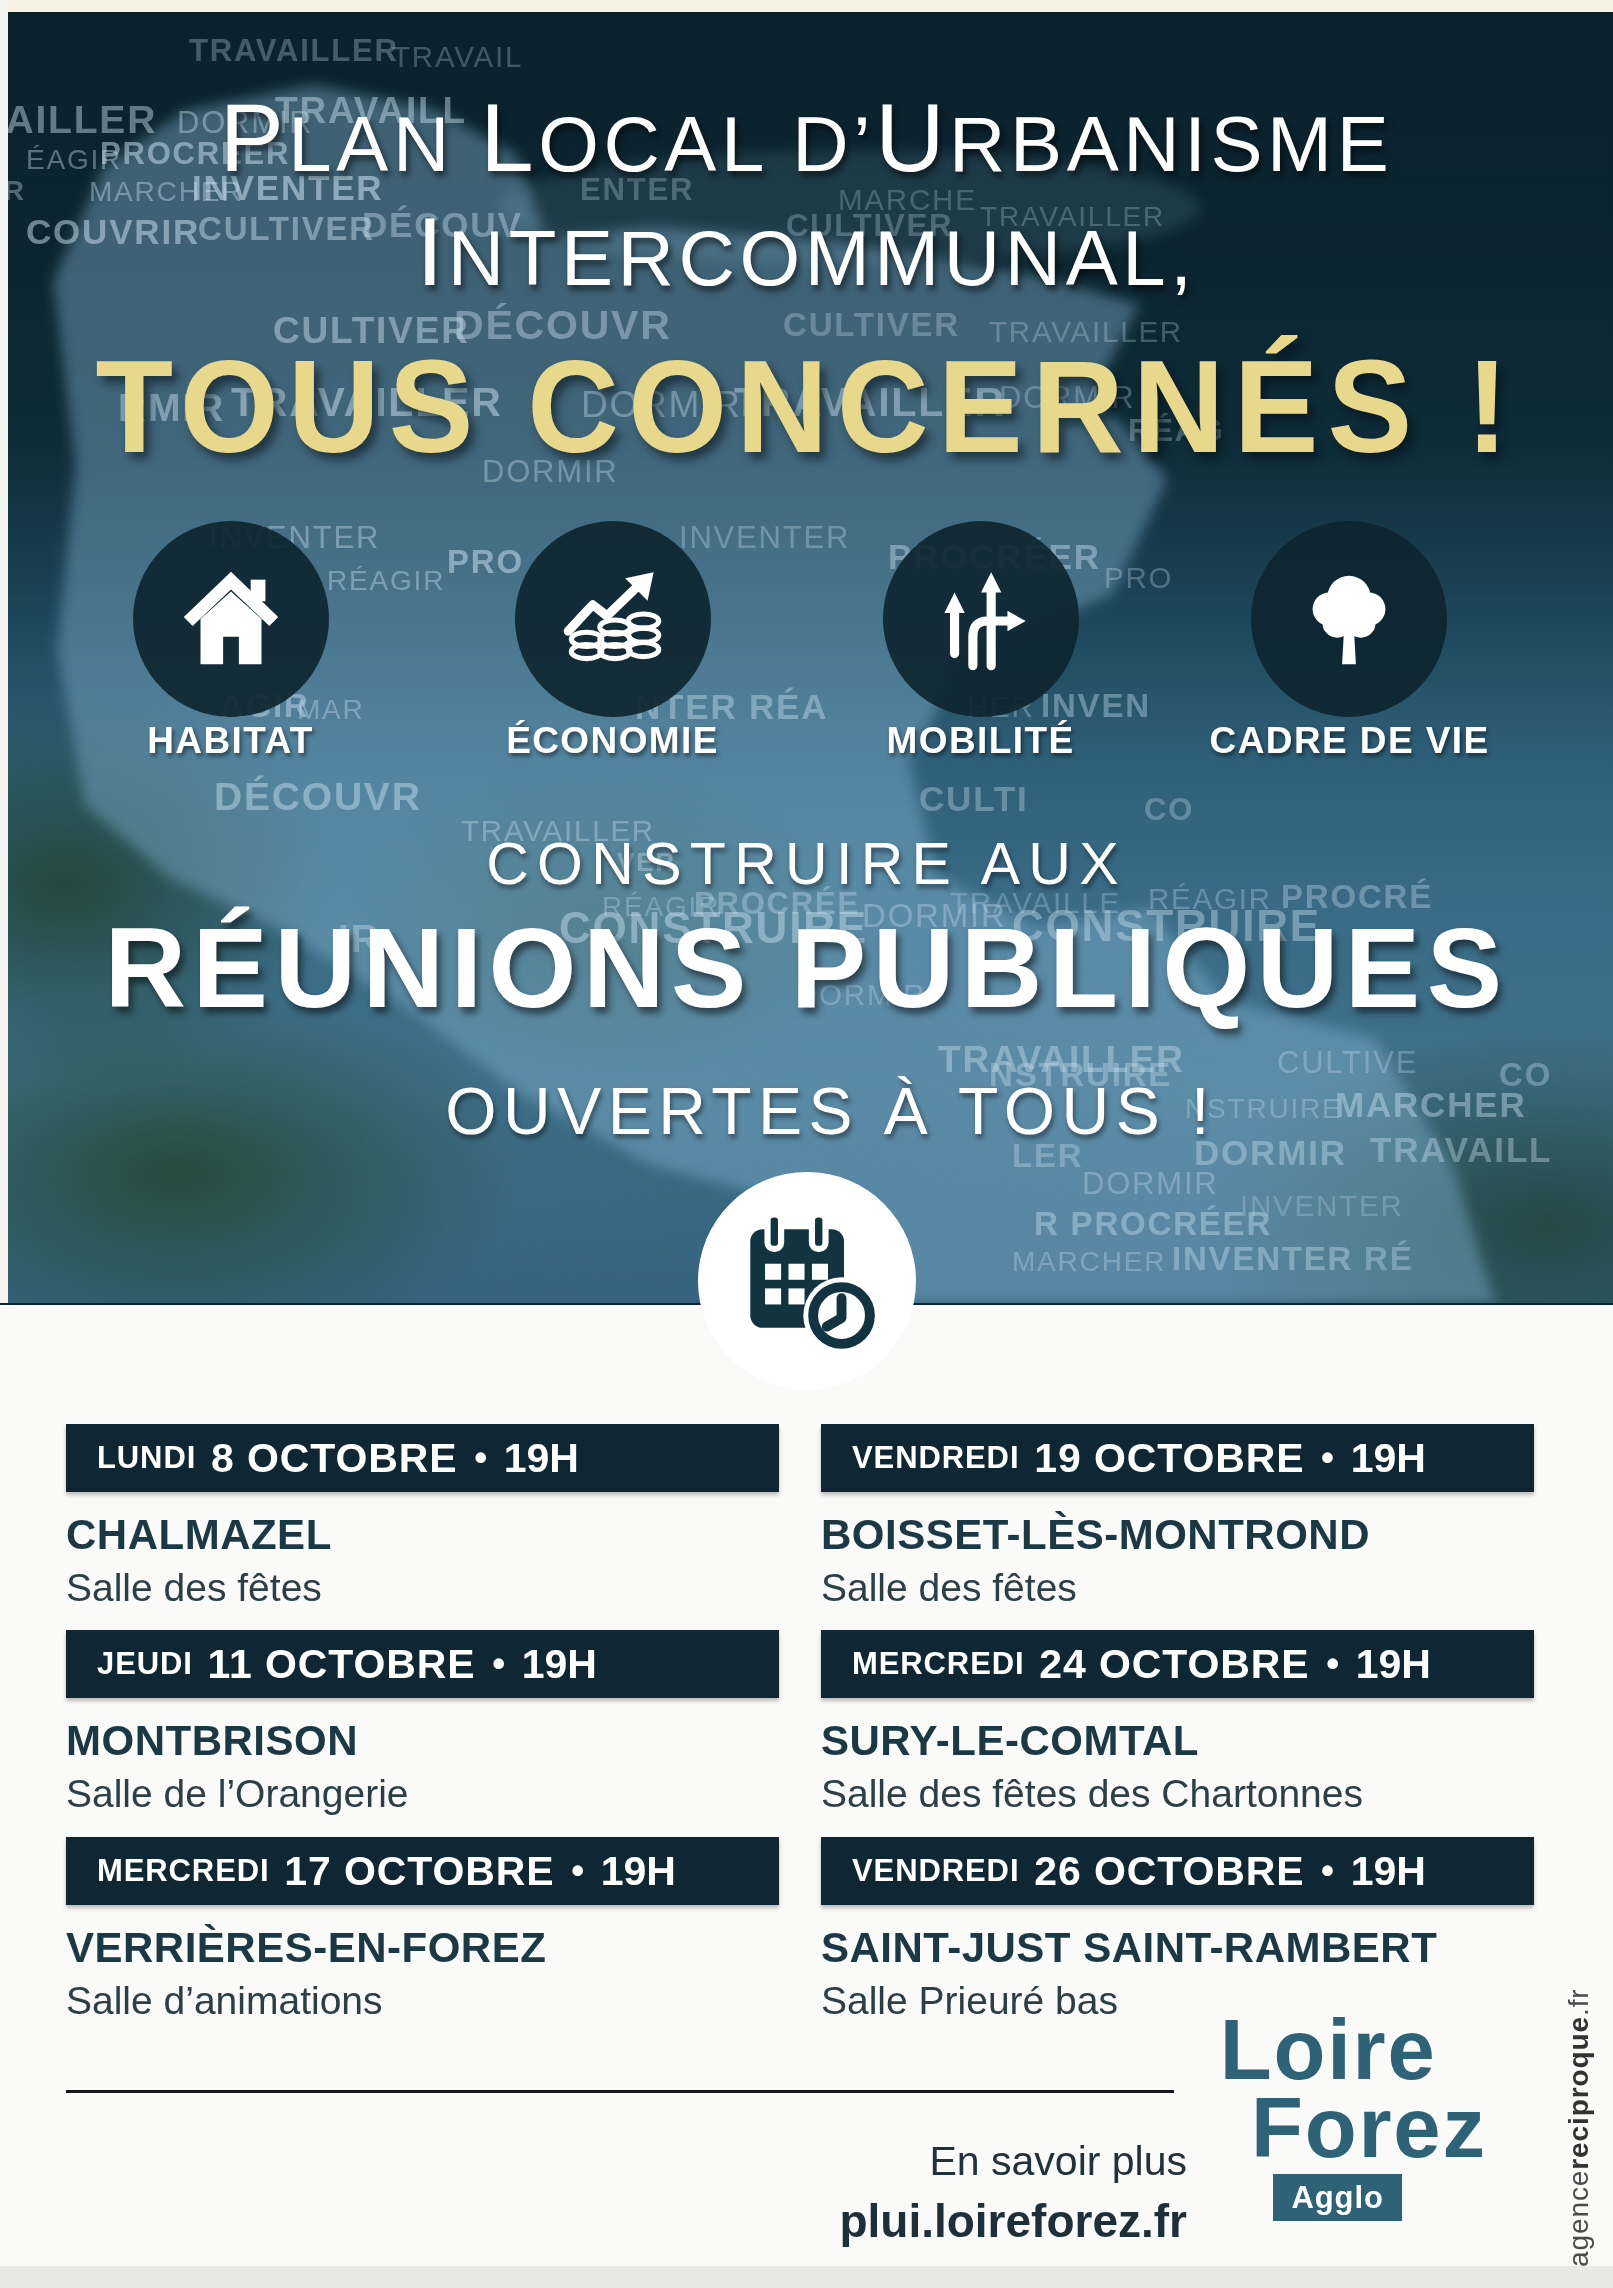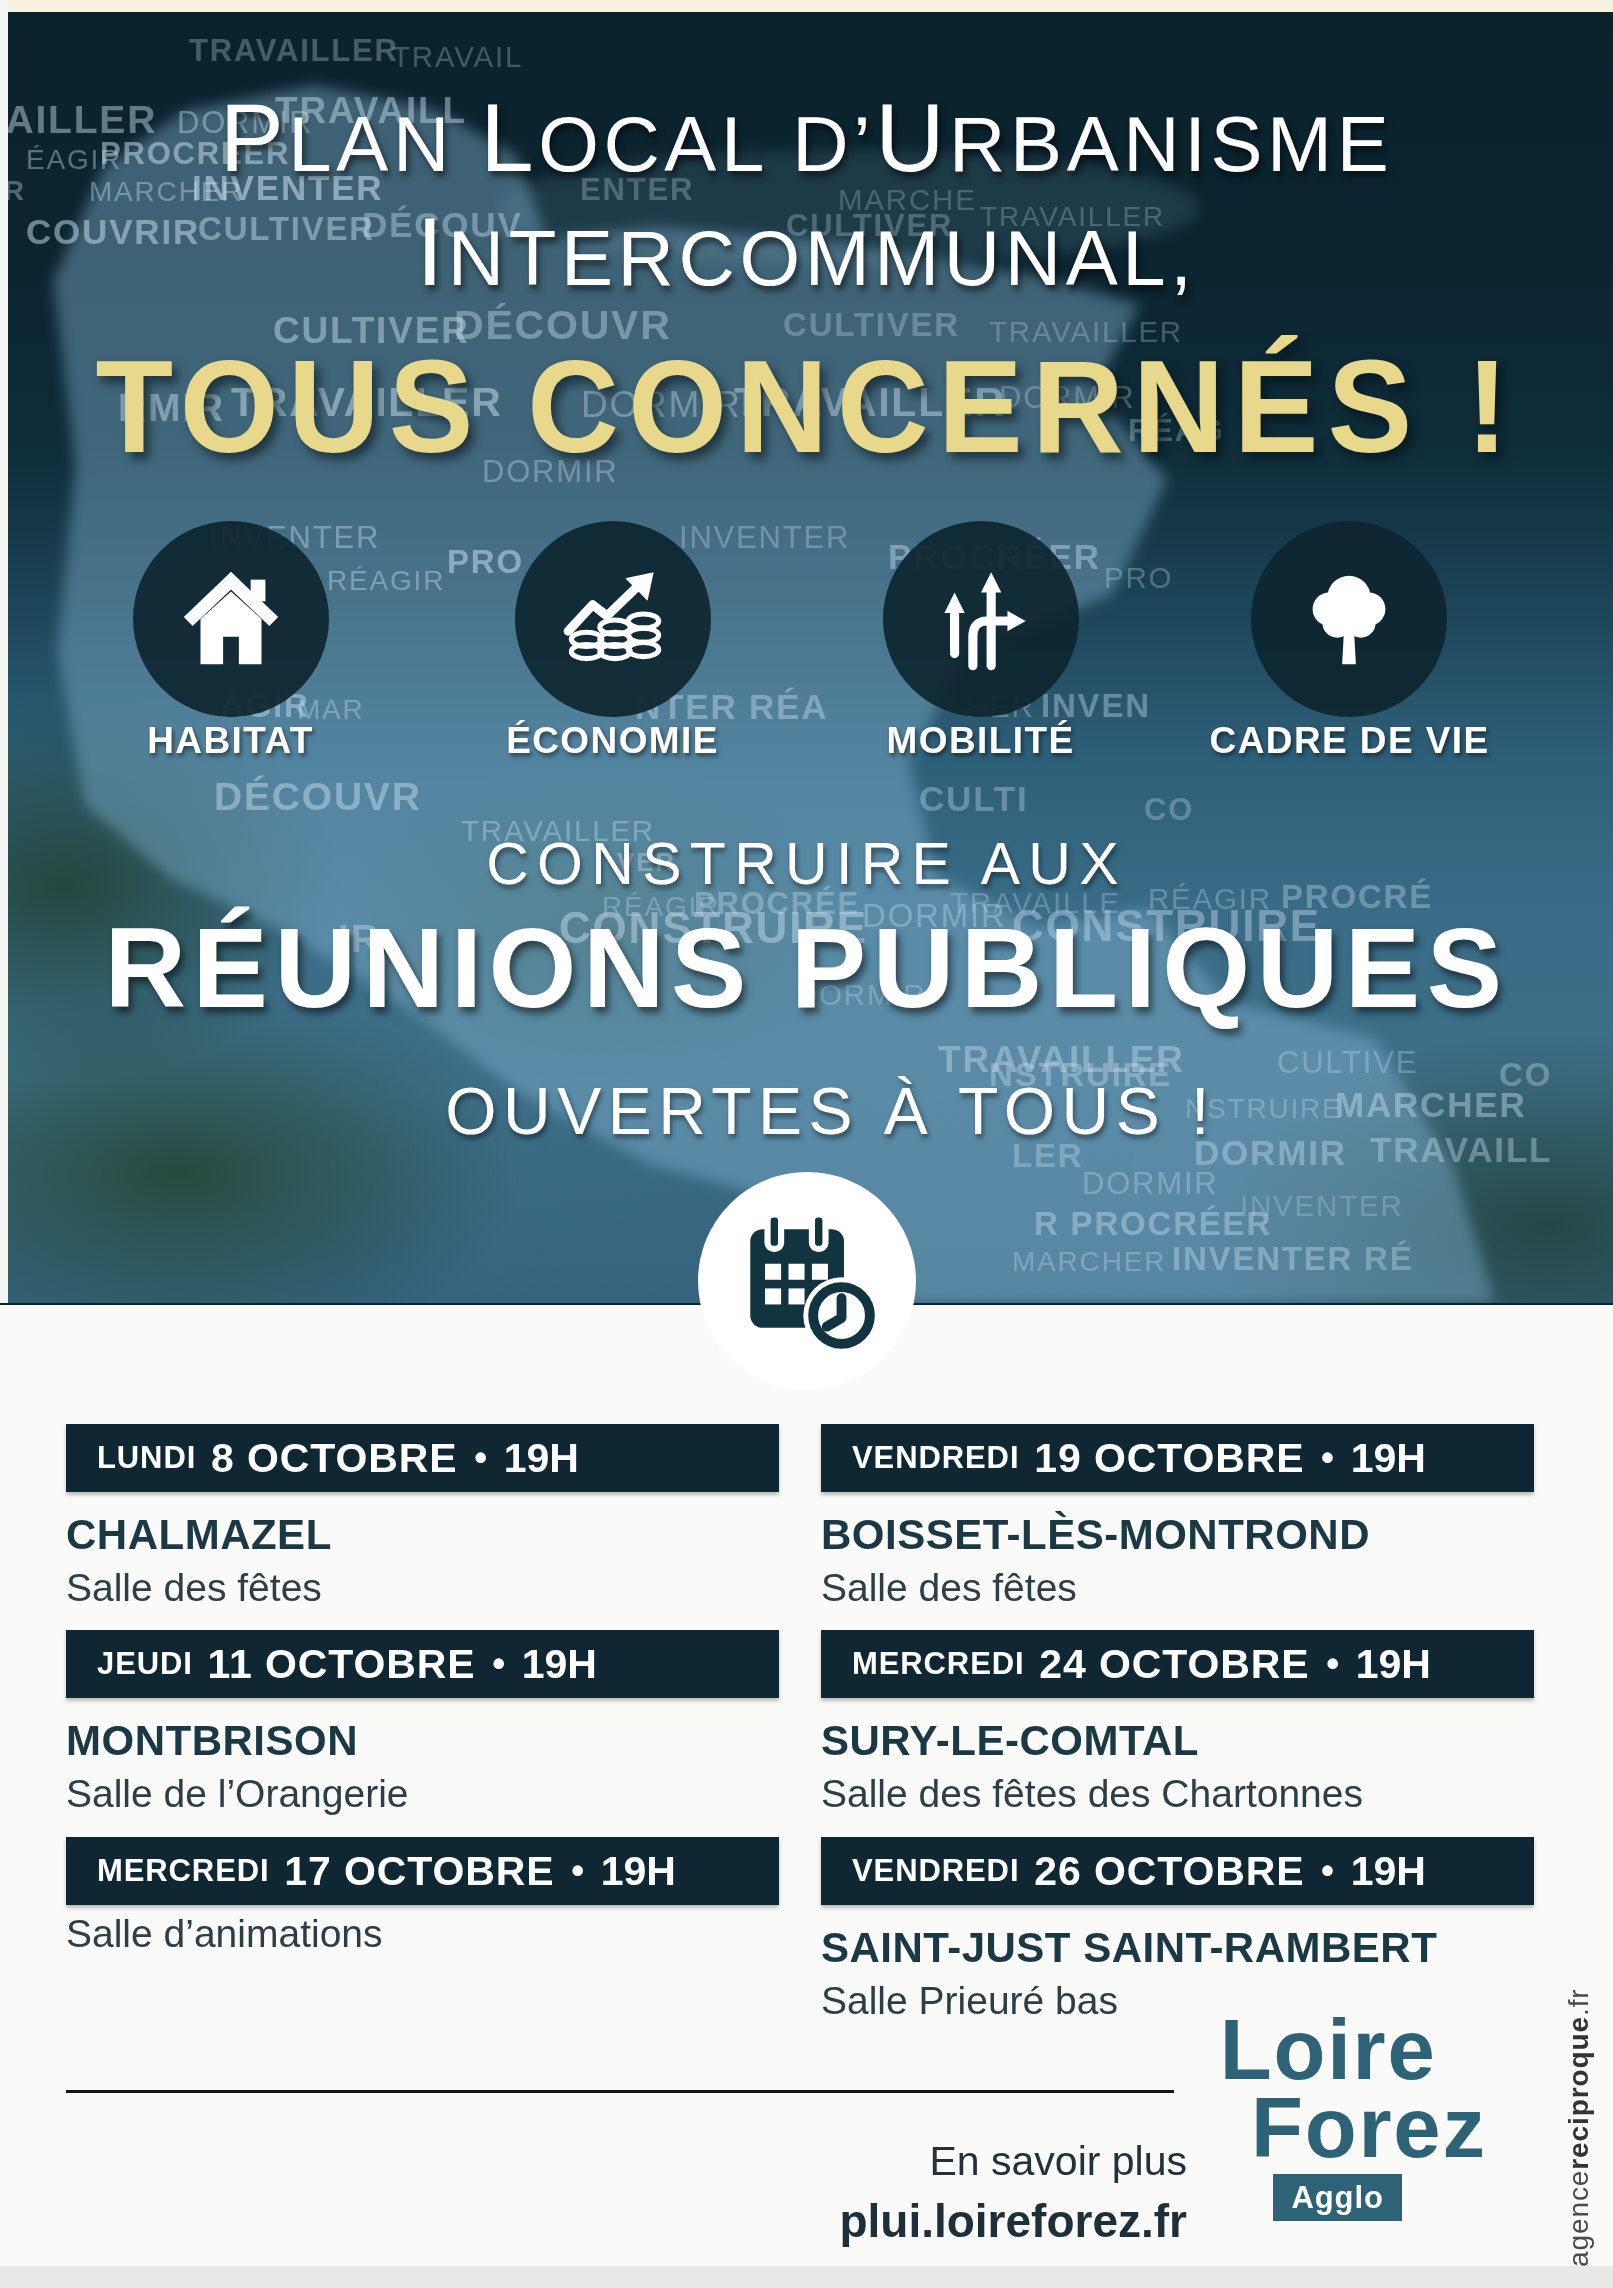--- a/index.html
+++ b/index.html
@@ -294,20 +294,21 @@
     <div class="m-venue">Salle des fêtes des Chartonnes</div>
   </div>
 
   <div class="meeting" style="left:66px;top:1837px;">
     <div class="m-bar">
       <span class="m-day">MERCREDI</span>
       <span class="m-date">17 OCTOBRE</span>
       <span class="m-dot">•</span>
       <span class="m-time">19H</span>
     </div>
+    <div class="m-city">VERRIÈRES-EN-FOREZ</div>
     <div class="m-venue">Salle d’animations</div>
   </div>
 
   <div class="meeting" style="left:821px;top:1837px;">
     <div class="m-bar">
       <span class="m-day">VENDREDI</span>
       <span class="m-date">26 OCTOBRE</span>
       <span class="m-dot">•</span>
       <span class="m-time">19H</span>
     </div>

